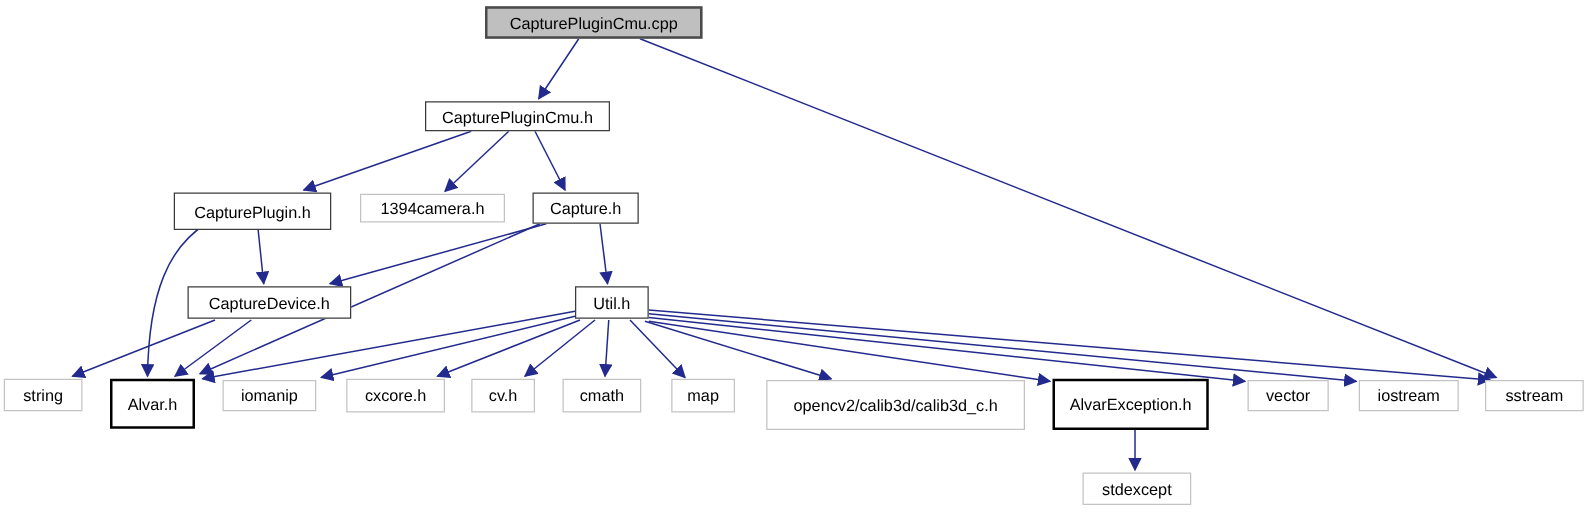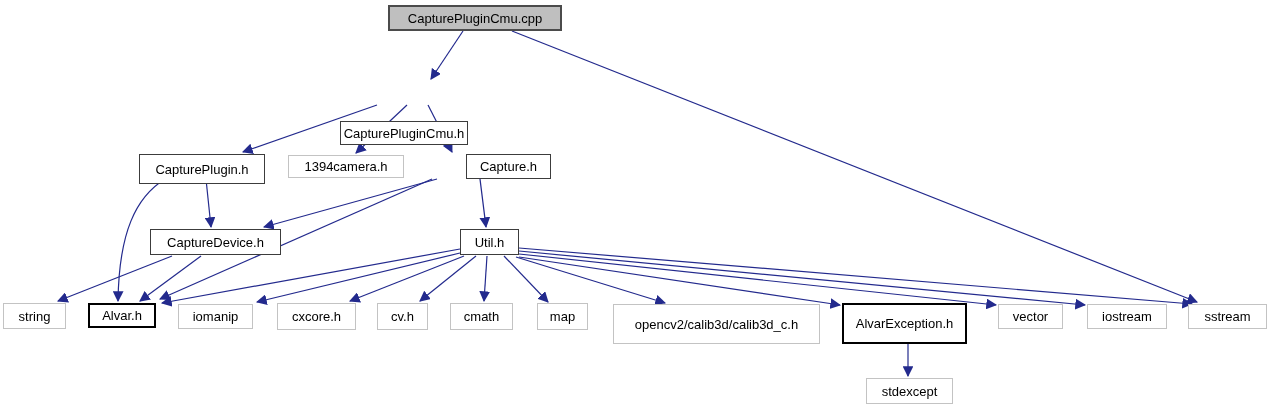--- a/index.html
+++ b/index.html
@@ -67,28 +67,28 @@
         <path d="M516,257 L665,303" fill="none" stroke="#232a8d" stroke-width="1.2" marker-end="url(#arrow)"></path>
         <path d="M519,257 L840,305" fill="none" stroke="#232a8d" stroke-width="1.2" marker-end="url(#arrow)"></path>
         <path d="M519,254 L996,305" fill="none" stroke="#232a8d" stroke-width="1.2" marker-end="url(#arrow)"></path>
         <path d="M519,251 L1085,305" fill="none" stroke="#232a8d" stroke-width="1.2" marker-end="url(#arrow)"></path>
         <path d="M519,248 L1192,304" fill="none" stroke="#232a8d" stroke-width="1.2" marker-end="url(#arrow)"></path>
         <path d="M908,331 L908,376" fill="none" stroke="#232a8d" stroke-width="1.2" marker-end="url(#arrow)"></path>
       </g>
   </svg>
   <div id="node-layer">
       <div class="node current" style="left: 388px; top: 5px; width: 174px; height: 26px;">CapturePluginCmu.cpp</div>
-      <div class="node doc" style="left: 340px; top: 81px; width: 128px; height: 24px; margin-top: 40px;">CapturePluginCmu.h</div>
+      <div class="node doc" style="left: 340px; top: 81px; width: 148px; height: 24px;">CapturePluginCmu.h</div>
       <div class="node doc" style="left: 139px; top: 154px; width: 126px; height: 30px;">CapturePlugin.h</div>
       <div class="node ext" style="left: 288px; top: 155px; width: 116px; height: 23px;">1394camera.h</div>
-      <div class="node doc" style="left: 426px; top: 154px; width: 85px; height: 25px; margin-left: 40px;">Capture.h</div>
+      <div class="node doc" style="left: 426px; top: 154px; width: 85px; height: 25px;">Capture.h</div>
       <div class="node doc" style="left: 150px; top: 229px; width: 131px; height: 26px;">CaptureDevice.h</div>
       <div class="node doc" style="left: 460px; top: 229px; width: 59px; height: 26px;">Util.h</div>
       <div class="node ext" style="left: 3px; top: 303px; width: 63px; height: 26px;">string</div>
-      <div class="node bold" style="left: 88px; top: 303px; width: 68px; height: 25px;">Alvar.h</div>
+      <div class="node bold" style="left: 88px; top: 303px; width: 68px; height: 40px;">Alvar.h</div>
       <div class="node ext" style="left: 178px; top: 304px; width: 75px; height: 25px;">iomanip</div>
       <div class="node ext" style="left: 277px; top: 303px; width: 79px; height: 27px; text-align: center;">cxcore.h</div>
       <div class="node ext" style="left: 377px; top: 303px; width: 51px; height: 27px;">cv.h</div>
       <div class="node ext" style="left: 450px; top: 303px; width: 63px; height: 27px;">cmath</div>
       <div class="node ext" style="left: 537px; top: 303px; width: 51px; height: 27px;">map</div>
       <div class="node ext" style="left: 613px; top: 304px; width: 207px; height: 40px;">opencv2/calib3d/calib3d_c.h</div>
       <div class="node bold" style="left: 842px; top: 303px; width: 125px; height: 41px;">AlvarException.h</div>
       <div class="node ext" style="left: 998px; top: 304px; width: 65px; height: 25px;">vector</div>
       <div class="node ext" style="left: 1087px; top: 304px; width: 80px; height: 25px;">iostream</div>
       <div class="node ext" style="left: 1188px; top: 304px; width: 79px; height: 25px;">sstream</div>

